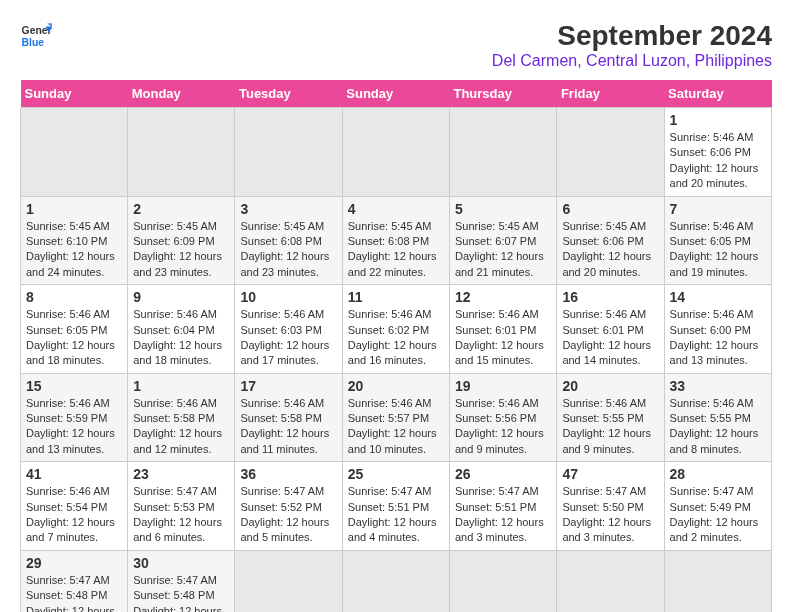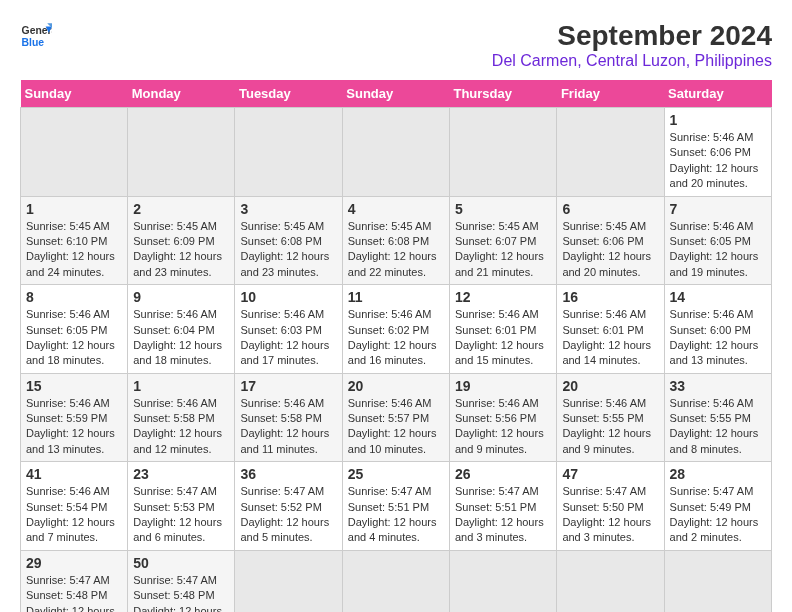--- a/index.html
+++ b/index.html
@@ -301,21 +301,21 @@
         </td>
       </tr>
       <tr>
         <td>
           <span class="day-number">29</span>
           <div class="cell-text" style="white-space: pre-line;">Sunrise: 5:47 AM
 Sunset: 5:48 PM
 Daylight: 12 hours and 1 minute.</div>
         </td>
         <td>
-          <span class="day-number">50</span>
+          <span class="day-number">30</span>
           <div class="cell-text" style="white-space: pre-line;">Sunrise: 5:47 AM
 Sunset: 5:48 PM
 Daylight: 12 hours and 0 minutes.</div>
         </td>
         <td class="empty-cell"></td>
         <td class="empty-cell"></td>
         <td class="empty-cell"></td>
         <td class="empty-cell"></td>
         <td class="empty-cell"></td>
       </tr>

